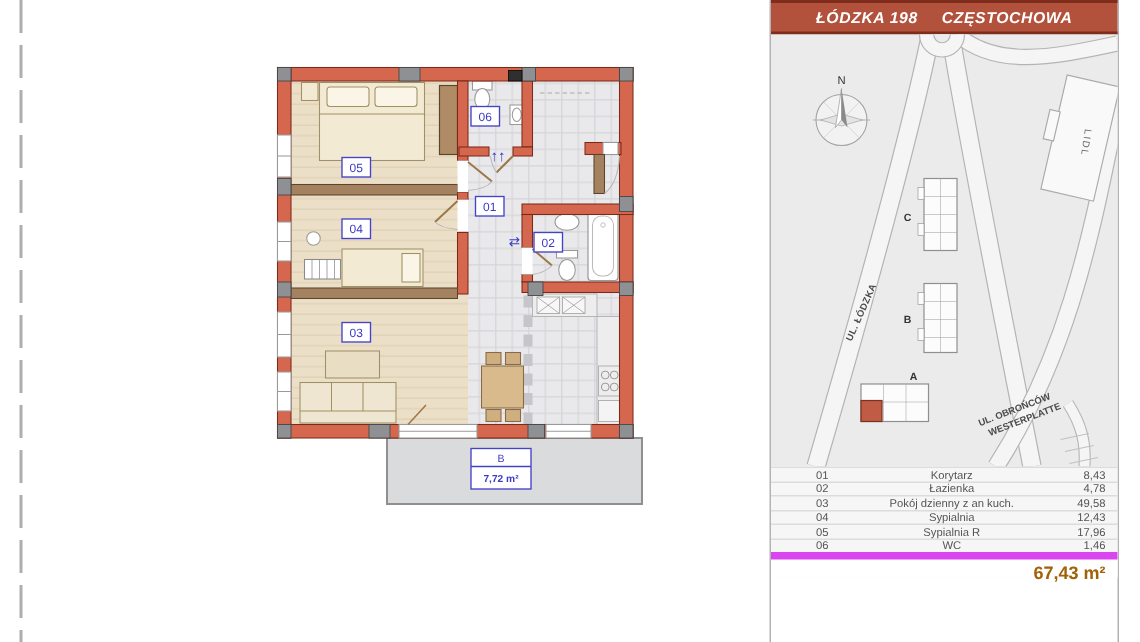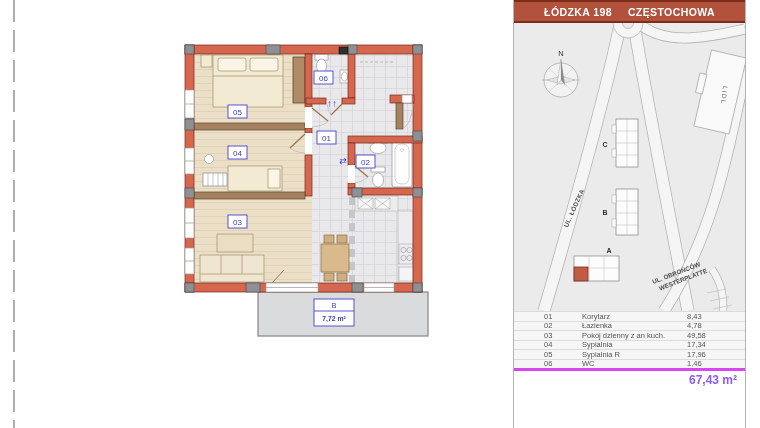--- a/index.html
+++ b/index.html
@@ -13,31 +13,31 @@
            border-left:1px solid #b3b3b3;border-right:1px solid #b3b3b3;box-sizing:border-box;}
   .logo{height:40px;position:relative;}
   .logo-squares{display:flex;justify-content:center;align-items:flex-start;gap:3px;height:13px;}
   .sq1{width:13px;height:8px;background:#c2705c;}
   .sq2{width:16px;height:9px;background:#4a4f58;}
   .sq3{width:20px;height:12px;background:#4a4f58;}
   .logo-title{text-align:center;font-size:13px;letter-spacing:5px;color:#65676c;margin-top:1px;text-indent:5px;}
   .logo-sub{text-align:center;font-size:5.5px;letter-spacing:1.5px;color:#9aa0a4;margin-top:1px;}
   .banner{height:19px;background:#b2513c;border-top:2px solid #7e2d1d;border-bottom:2px solid #7e2d1d;
           color:#fff;font-weight:bold;font-size:10.5px;letter-spacing:.4px;
-          display:flex;justify-content:center;align-items:center;gap:16px;}
+          display:flex;justify-content:center;align-items:center;gap:16px;font-style:italic;}
   .map{position:relative;height:288px;background:#ebebeb;}
   .map svg{display:block;}
   .area-table{background:#f6f6f6;font-size:7.5px;color:#555;}
   .arow{display:flex;align-items:center;height:9.5px;line-height:9.5px;
         border-top:1px solid #dcdcdc;padding:0 8px 0 30px;box-sizing:border-box;}
   .arow .no{width:38px;}
-  .arow .nm{flex:1;}
-  .arow .ar{width:50px;}
-  .total-row{height:17px;background:#fff;border-top:3px solid #d946ef;text-align:right;
-             font-size:12px;font-weight:bold;color:#8b5cf6;padding:2px 8px 0 0;box-sizing:border-box;}
+  .arow .nm{flex:1;text-align:center;}
+  .arow .ar{width:50px;text-align:right;}
+  .total-row{height:17px;background:#fff;border-top:5px solid #d946ef;text-align:right;
+             font-size:12px;font-weight:bold;color:#a16207;padding:2px 8px 0 0;box-sizing:border-box;}
   
   text{font-family:"Liberation Sans",sans-serif;}
 </style>
 </head>
 <body>
 
 <div class="canvas">
   <div class="fold-line"></div>
 
   <svg class="plan-svg" viewBox="180 40 260 306">
@@ -328,21 +328,21 @@
         <span class="ar">4,78</span>
       </div>
       <div class="arow">
         <span class="no">03</span>
         <span class="nm">Pokój dzienny z an kuch.</span>
         <span class="ar">49,58</span>
       </div>
       <div class="arow">
         <span class="no">04</span>
         <span class="nm">Sypialnia</span>
-        <span class="ar">17,34</span>
+        <span class="ar">12,43</span>
       </div>
       <div class="arow">
         <span class="no">05</span>
         <span class="nm">Sypialnia R</span>
         <span class="ar">17,96</span>
       </div>
       <div class="arow">
         <span class="no">06</span>
         <span class="nm">WC</span>
         <span class="ar">1,46</span>

